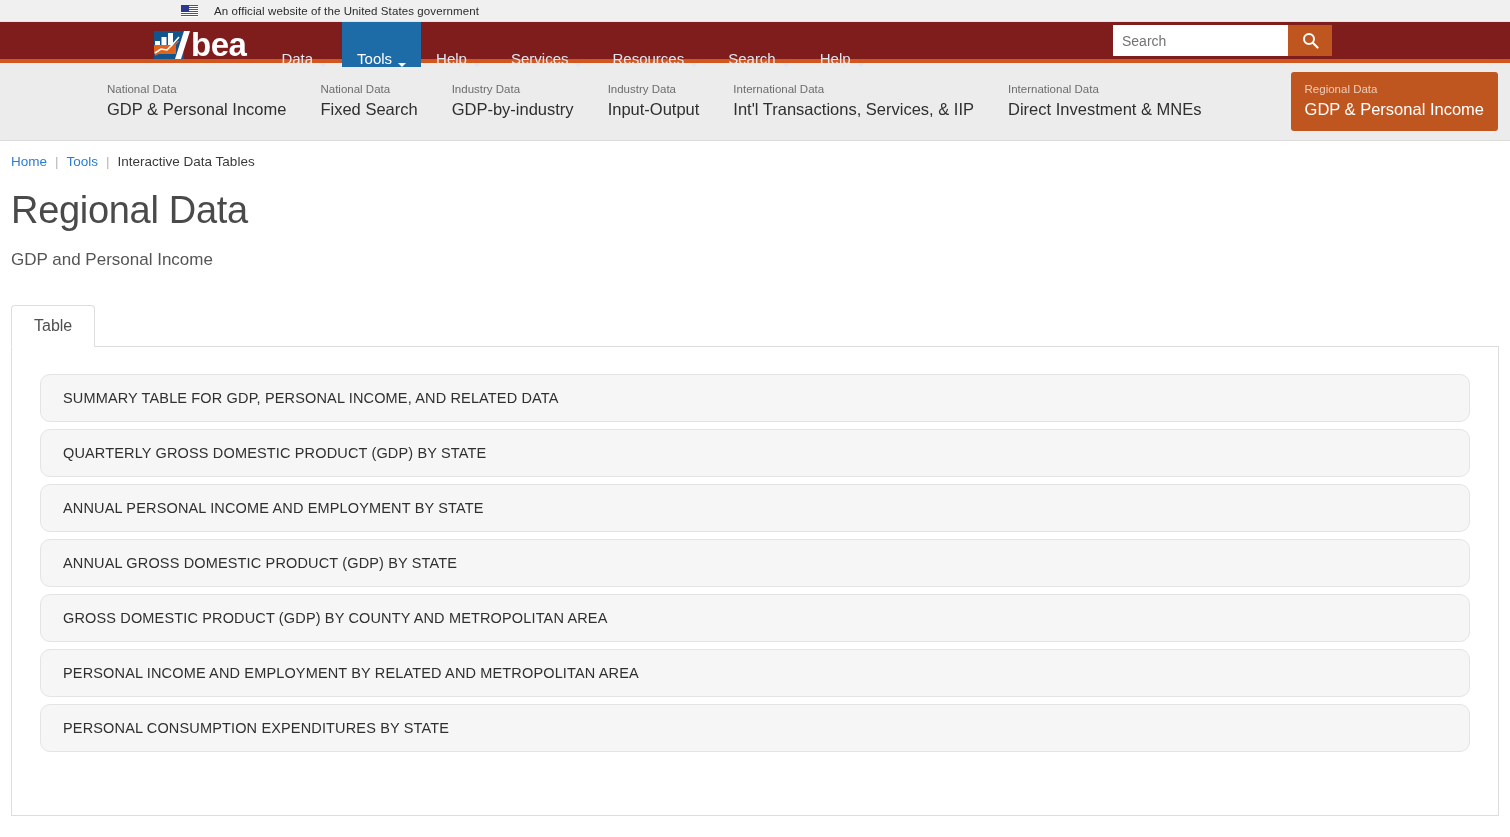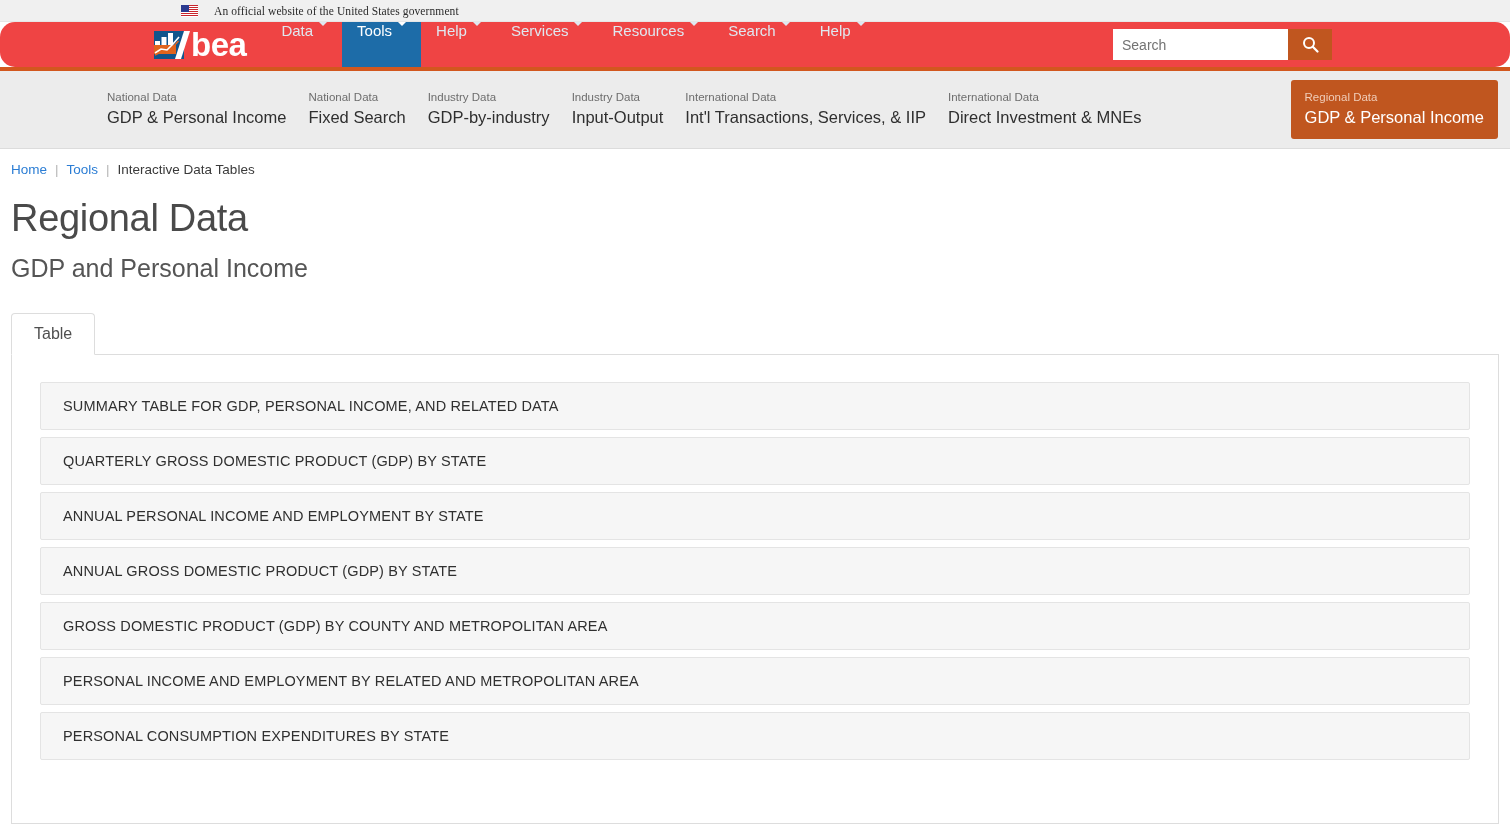--- a/index.html
+++ b/index.html
@@ -40,31 +40,29 @@
     left: 0; top: 0;
     width: 8px; height: 7px;
     background: #2b3a8f;
   }
   .gov-banner-text {
     margin-left: 16px;
     font-size: 11.5px;
     color: #2b2b2b;
     letter-spacing: 0.1px;
     white-space: nowrap;
-    font-family: Liberation Serif, serif;
   }
 
   
   .main-header {
-    height: 45px;
-    background: #ef4444;
+    height: 37px;
+    background: #7f1d1d;
     display: flex;
     align-items: stretch;
     position: relative;
-    border-radius: 15px;
   }
   .header-accent {
     height: 4px;
     background: #d2571e;
   }
 
   .logo {
     margin-left: 154px;
     display: flex;
     align-items: center;
@@ -87,21 +85,21 @@
   }
 
   .nav {
     display: flex;
     align-items: stretch;
     margin-left: 20px;
     flex: 1 1 auto;
   }
   .nav-item {
     display: flex;
-    align-items: flex-start;
+    align-items: flex-end;
     padding: 0 15px;
     color: #dfe8f0;
     font-size: 15px;
     text-decoration: none;
     white-space: nowrap;
     cursor: pointer;
     height: 45px;
   }
   .nav-item.active {
     background: #1d6ca8;
@@ -149,21 +147,21 @@
 
   
   .subnav {
     background: #ececec;
     height: 78px;
     display: flex;
     align-items: center;
     border-bottom: 1px solid #dcdcdc;
     padding-left: 100px;
     padding-right: 12px;
-    gap: 0;
+    gap: 12px;
   }
   .subnav-item {
     padding: 10px 15px 11px 7px;
     cursor: pointer;
     text-decoration: none;
     display: block;
     border-radius: 3px;
     white-space: nowrap;
   }
   .subnav-cat {
@@ -211,21 +209,21 @@
   
   .page-title {
     font-size: 38px;
     font-weight: normal;
     color: #4a4a4a;
     padding: 18px 0 0 11px;
     line-height: 46px;
     letter-spacing: -0.3px;
   }
   .page-subtitle {
-    font-size: 25px;
+    font-size: 17px;
     font-weight: normal;
     color: #555555;
     padding: 12px 0 0 11px;
     line-height: 30px;
   }
 
   
   .tabs-area {
     margin: 29px 11px 0 11px;
   }
@@ -259,21 +257,21 @@
   }
 
   .table-list {
     display: flex;
     flex-direction: column;
     gap: 7px;
   }
   .table-list-item {
     background: #f6f6f6;
     border: 1px solid #e4e4e4;
-    border-radius: 2px;
+    border-radius: 10px;
     height: 48px;
     display: flex;
     align-items: center;
     padding-left: 22px;
     font-size: 14.5px;
     color: #303030;
     letter-spacing: 0.15px;
     cursor: pointer;
     white-space: nowrap;
   }

